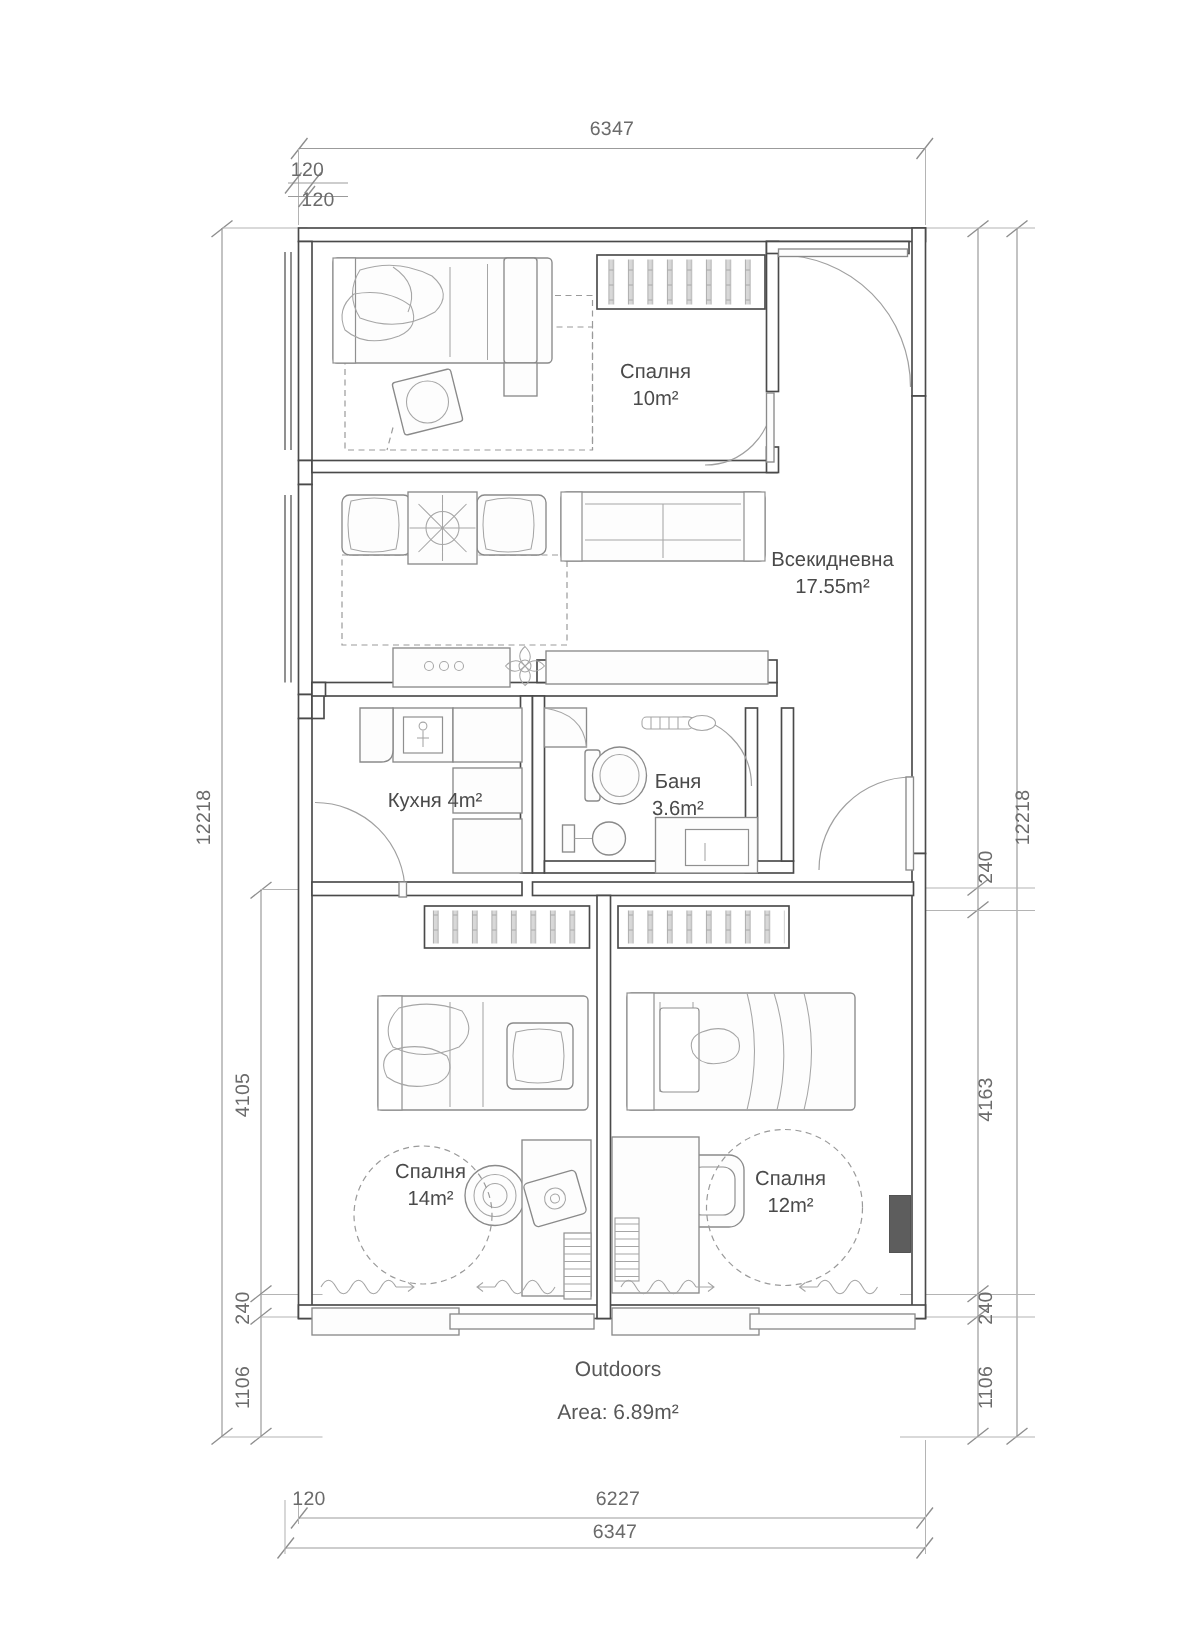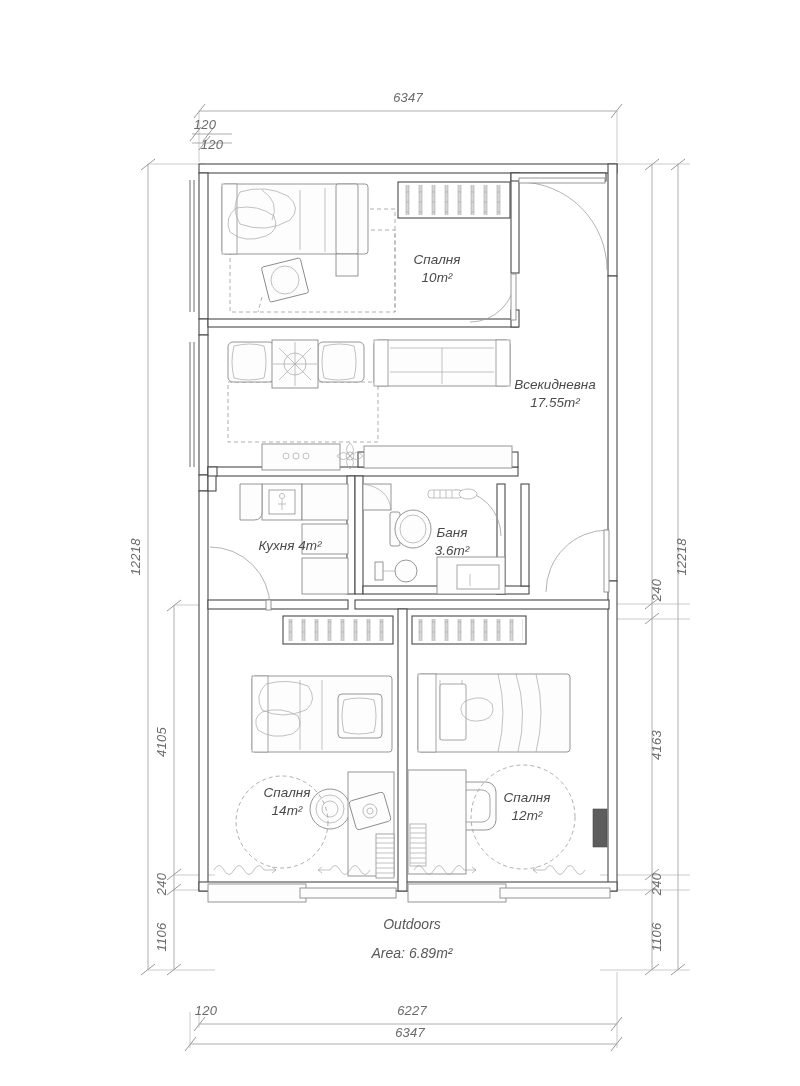--- a/index.html
+++ b/index.html
@@ -2,21 +2,21 @@
 <html><head>
 <meta charset="utf-8">
 <title>Floor Plan</title>
 <style>
   html,body{margin:0;padding:0;background:#ffffff;}
   body{
     font-family:"Liberation Sans", sans-serif;
     width:800px;height:1086px;position:relative;overflow:hidden;
     color:#555;
   }
-  #stage{position:absolute;left:0;top:12px;width:800px;height:848px;font-style:italic;}
+  #stage{position:absolute;left:0;top:0;width:800px;height:848px;}
   svg#plan{position:absolute;left:0;top:0;width:800px;height:1086px;display:block;}
 
   .dimtxt{
     font-family:"Liberation Sans", sans-serif;
     font-size:13px; fill:#6b6b6b; letter-spacing:.2px;
   }
   .roomtxt{
     font-family:"Liberation Sans", sans-serif;
     font-size:13.5px; fill:#4a4a4a;
   }

